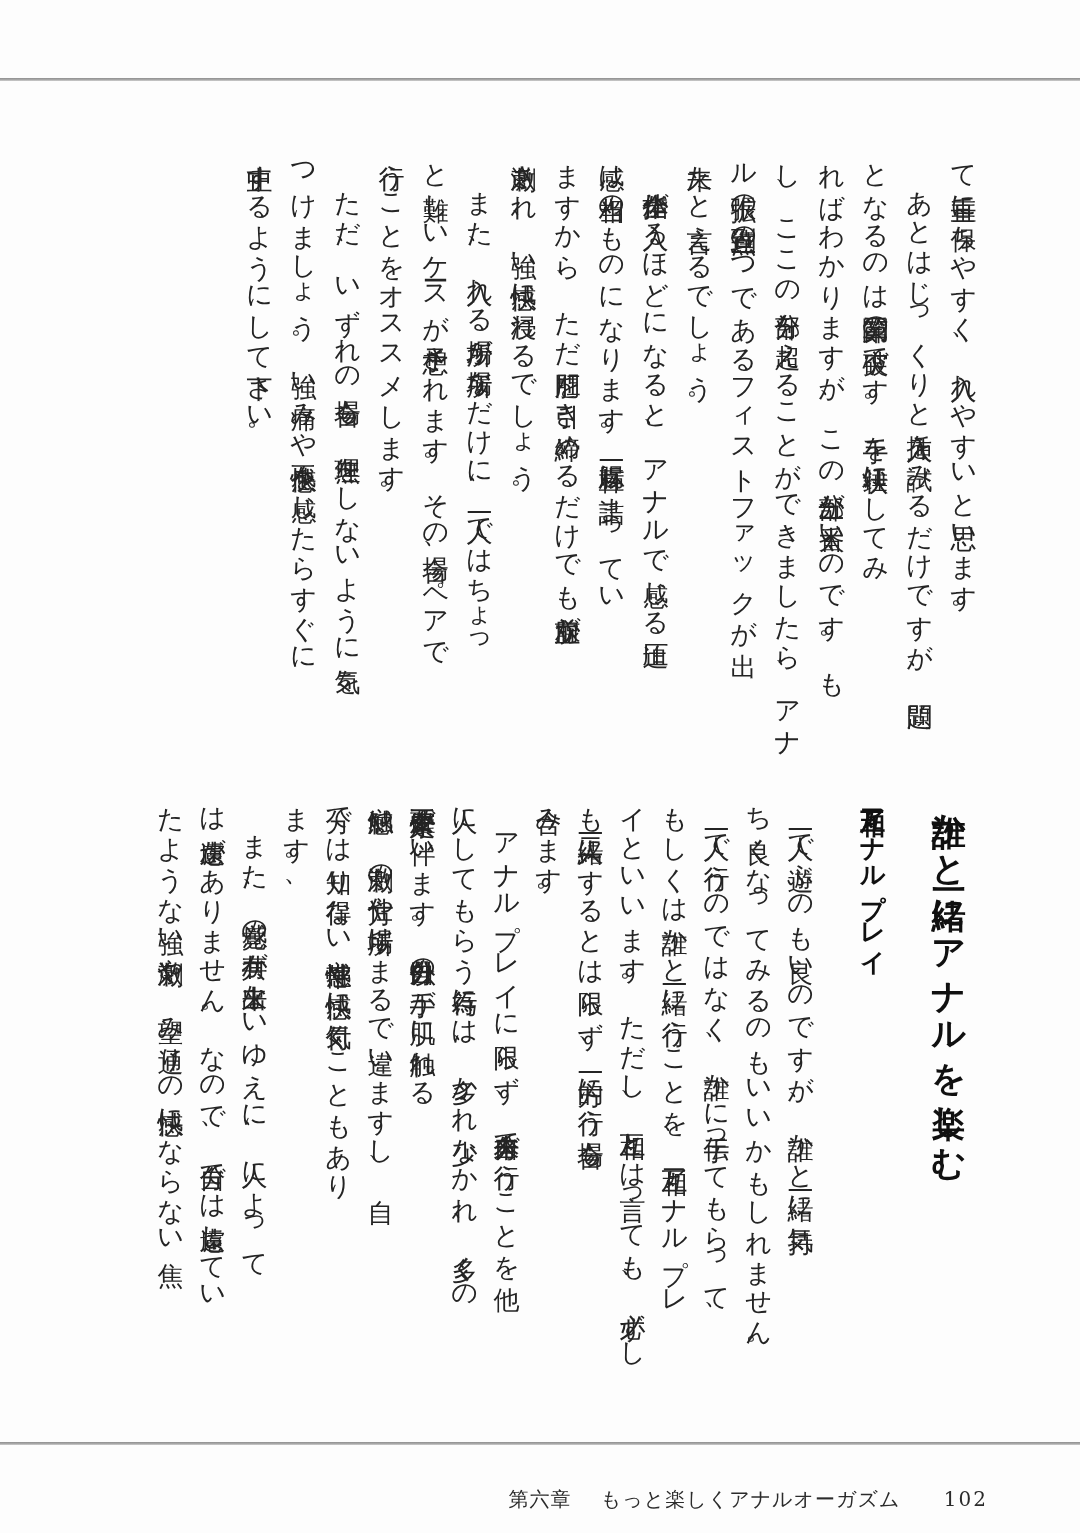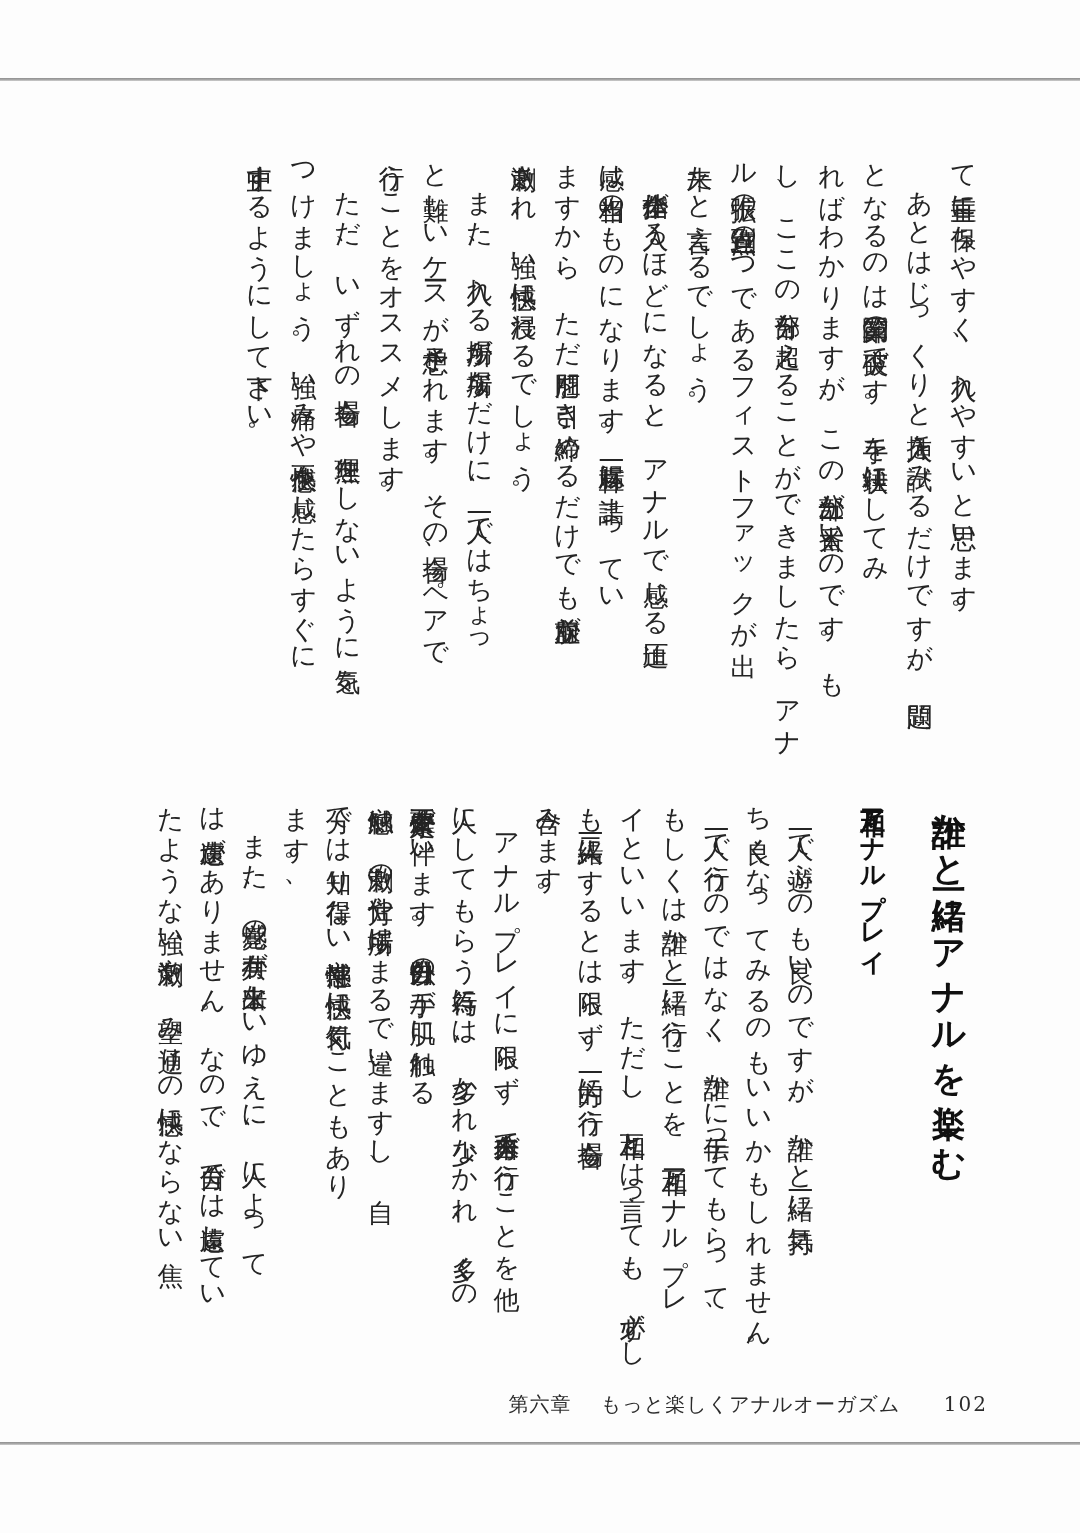--- a/index.html
+++ b/index.html
@@ -68,21 +68,21 @@
     top: 789px;
     right: 258px;
     height: 634px;
     font-size: 26px;
     line-height: 42px;
     letter-spacing: 0.5px;
     color: #242424;
   }
   .footer {
     position: absolute;
-    top: 1391px;
+    top: 1486px;
     right: 92px;
     font-size: 20px;
     letter-spacing: 1px;
     color: #2b2b2b;
     white-space: nowrap;
   }
   .footer .title { margin-left: 22px; }
   .footer .page-number { margin-left: 36px; letter-spacing: 2px; }
 </style>
 </head>

